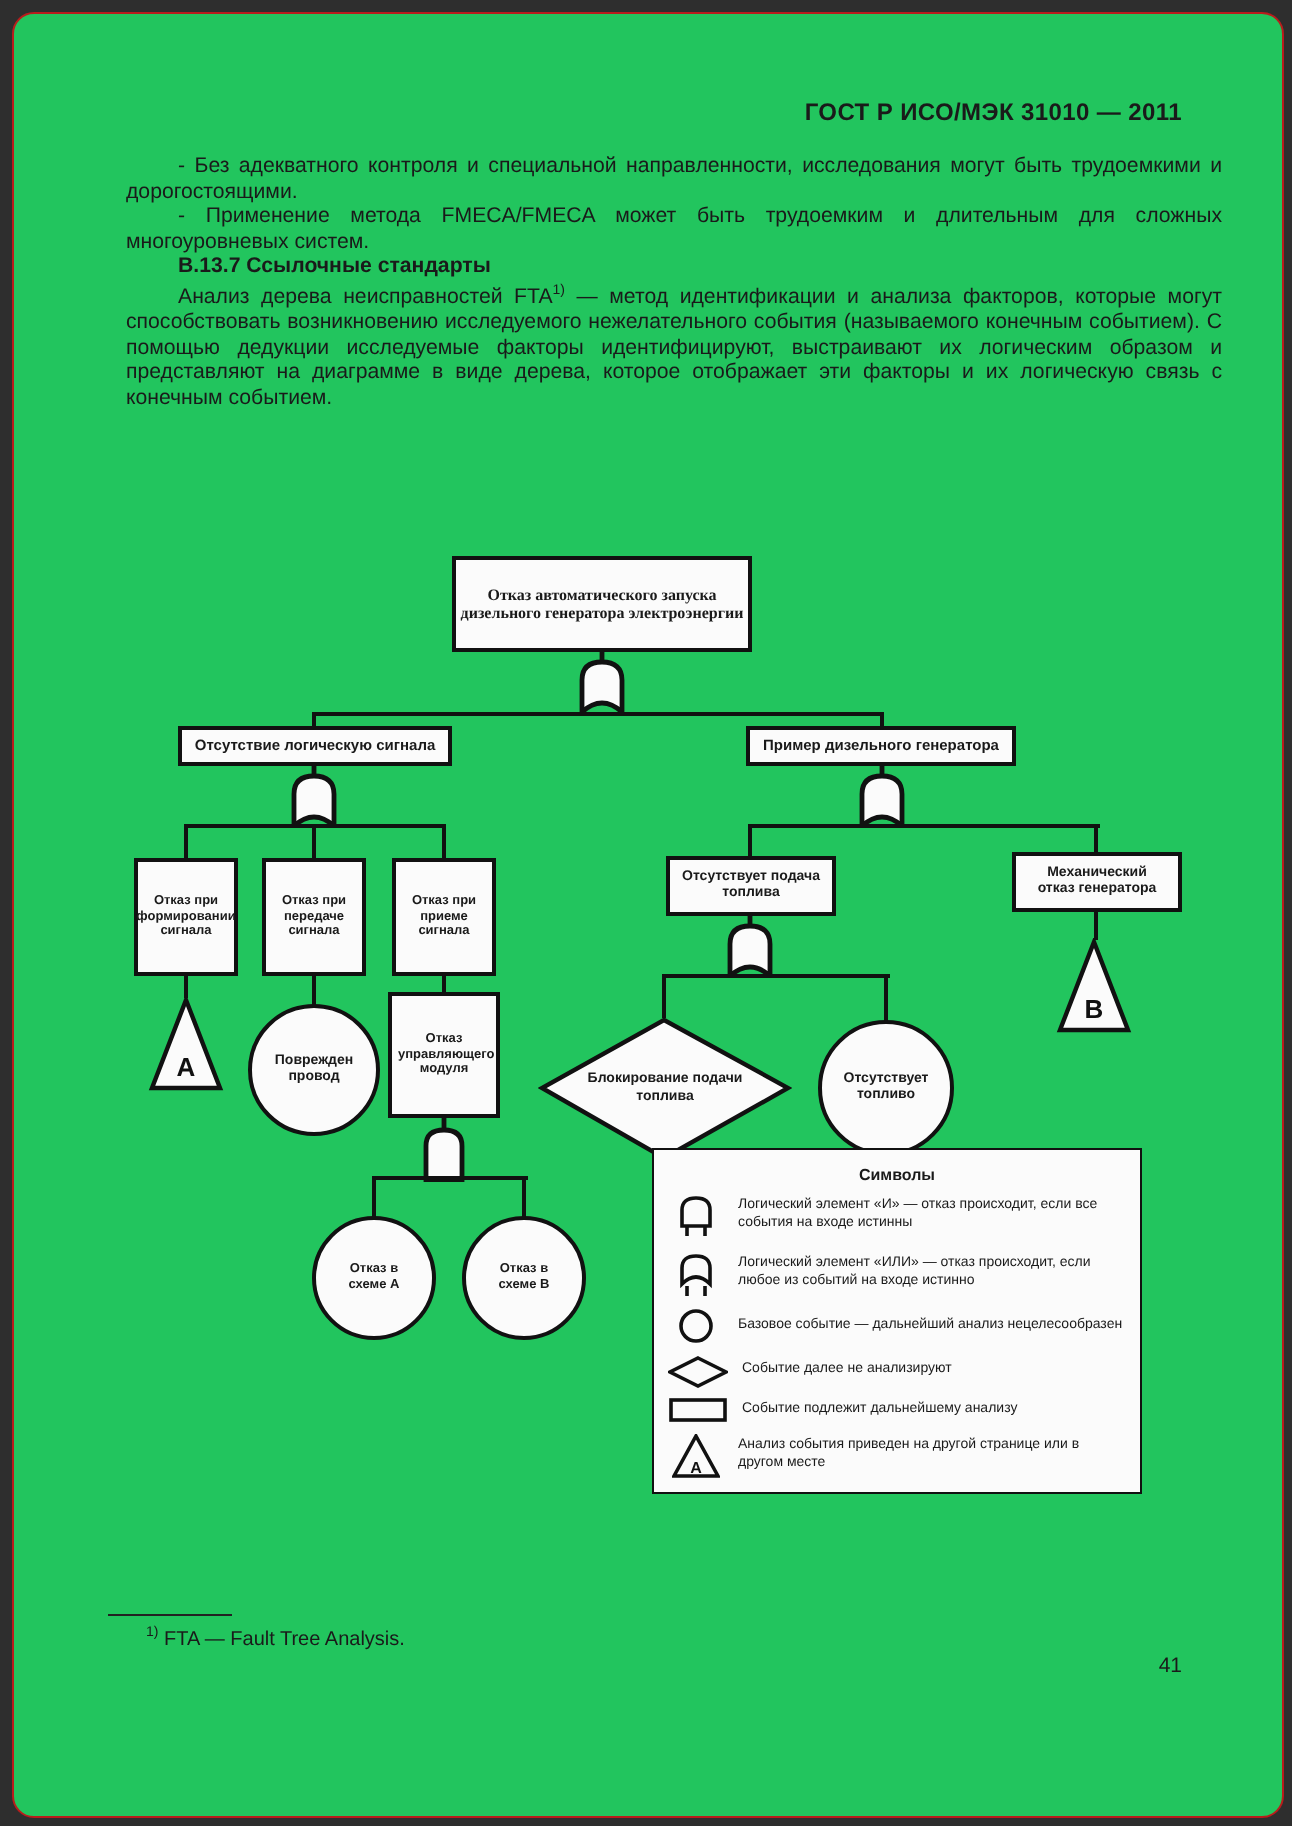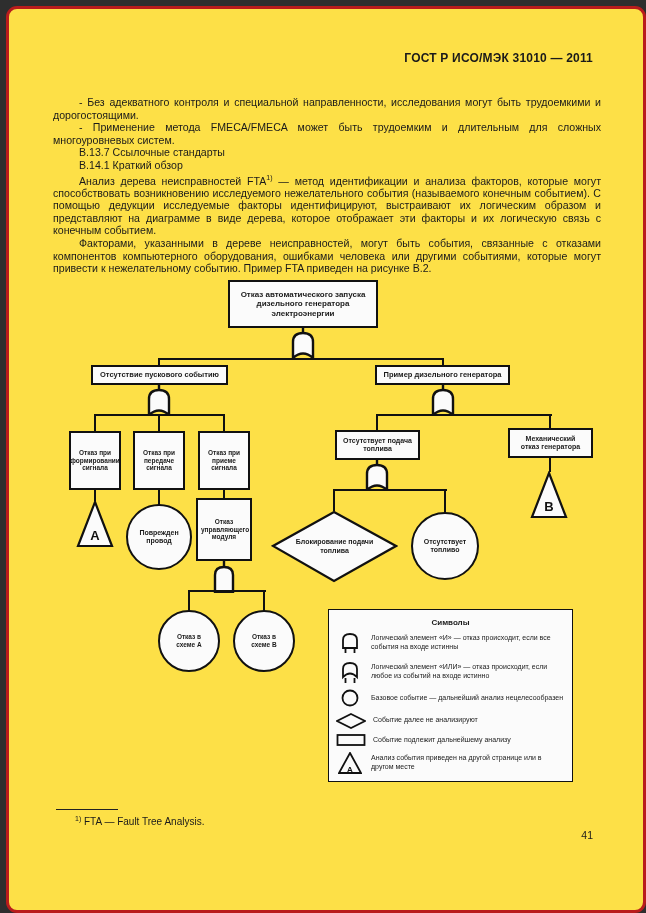--- a/index.html
+++ b/index.html
@@ -3,56 +3,56 @@
 <meta charset="utf-8">
 <style>
   html,body{margin:0;padding:0;}
   body{
     width:646px;height:913px;background:#2e2e2e;overflow:hidden;
     font-family:"Liberation Sans",sans-serif;color:#1a1a1a;
     position:relative;
   }
   .sheet{
     position:absolute;left:6px;top:6px;width:634px;height:901px;
-    background:#fde047;border-radius:11px;border:3px solid #b91c1c;
+    background:#22c55e;border-radius:11px;border:1px solid #b91c1c;
   }
   
   .doc-header{position:absolute;top:42px;right:50px;font-size:12px;font-weight:bold;letter-spacing:.2px;}
   .page-number{position:absolute;top:820px;right:50px;font-size:10.5px;}
   .caption{position:absolute;top:783px;left:0;width:100%;text-align:center;font-size:10px;}
   .fn-rule{position:absolute;left:47px;top:800px;width:62px;height:1px;background:#222;}
   .footnote{position:absolute;left:66px;top:806px;font-size:10px;}
   .footnote sup,.para sup{font-size:7px;}
   
-  .textblock{position:absolute;left:44px;top:70px;width:548px;font-size:10.6px;line-height:12.6px;text-align:justify;margin-top:17px;}
+  .textblock{position:absolute;left:56px;top:70px;width:548px;font-size:10.6px;line-height:12.6px;text-align:justify;}
   .textblock p{margin:0;text-indent:26px;}
-  .bold{font-weight:normal;}
+  .bold{font-weight:bold;}
   
   .hline,.vline{position:absolute;background:#111;}
   .hline{height:2px;}
   .vline{width:2px;}
   .nbox{
     position:absolute;border:2px solid #111;background:#fbfbfb;
     display:flex;align-items:center;justify-content:center;
     text-align:center;font-weight:bold;line-height:1.18;padding:1px;
     box-sizing:border-box;
   }
   .circle{border-radius:50%;}
-  .fs8{font-size:8px;} .fs75{font-size:7.5px;} .fs7{font-size:7px;} .fs65{font-size:6.5px;}
+  .fs8{font-size:8px;font-family:Liberation Serif, serif;} .fs75{font-size:7.5px;} .fs7{font-size:7px;} .fs65{font-size:6.5px;}
   .gate{position:absolute;}
   .tri{position:absolute;}
   .diamond{position:absolute;}
   .diamond-label{
     position:absolute;inset:0;display:flex;align-items:center;justify-content:center;
     text-align:center;font-size:7px;font-weight:bold;line-height:1.2;
   }
   .diamond-label span{width:82px;}
   
   .legend{
-    position:absolute;left:319px;top:600px;width:245px;height:173px;
+    position:absolute;left:319px;top:567px;width:245px;height:173px;
     border:1.6px solid #111;box-sizing:border-box;background:#fbfbfb;
     display:flex;flex-direction:column;justify-content:space-evenly;
     padding:3px 7px;
   }
   .legend-title{text-align:center;font-size:8px;font-weight:bold;}
   .legend-row{display:flex;align-items:center;gap:7px;}
   .legend-icon{flex:0 0 28px;display:flex;justify-content:center;align-items:center;}
   .legend-text{font-size:7px;line-height:8.6px;}
   svg{display:block;}
 </style>
@@ -60,39 +60,37 @@
 <body>
 
 <div class="sheet">
 
   <div class="doc-header">ГОСТ Р ИСО/МЭК 31010 — 2011</div>
 
   <div class="textblock">
     <p>- Без адекватного контроля и специальной направленности, исследования могут быть трудоемкими и дорогостоящими.</p>
     <p>- Применение метода FMECA/FMECA может быть трудоемким и длительным для сложных многоуровневых систем.</p>
     <p class="bold">В.13.7 Ссылочные стандарты</p>
-    <p class="bold">В.14.1 Краткий обзор</p>
     <p class="para"><span>Анализ дерева неисправностей FTA</span><sup>1)</sup><span> — метод идентификации и анализа факторов, которые могут способствовать возникновению исследуемого нежелательного события (называемого конечным событием). С помощью дедукции исследуемые факторы идентифицируют, выстраивают их логическим образом и представляют на диаграмме в виде дерева, которое отображает эти факторы и их логическую связь с конечным событием.</span></p>
-    <p>Факторами, указанными в дереве неисправностей, могут быть события, связанные с отказами компонентов компьютерного оборудования, ошибками человека или другими событиями, которые могут привести к нежелательному событию. Пример FTA приведен на рисунке В.2.</p>
   </div>
 
   <div>
 
     <div class="nbox fs8" style="left:219px;top:271px;width:150px;height:48px;">Отказ автоматического запуска дизельного генератора электроэнергии</div>
 
     <svg class="gate" style="left:281px;top:318px;" width="26" height="32" viewBox="0 0 26 32">
       <path d="M13,0 L13,7" stroke="#111" stroke-width="2.4" fill="none"></path>
       <path d="M3,31 Q13,22 23,31 L23,15 Q23,6 13,6 Q3,6 3,15 Z" fill="#fbfbfb" stroke="#111" stroke-width="2.4"></path>
     </svg>
 
     <div class="hline" style="left:150px;top:349px;width:285px;"></div>
     <div class="vline" style="left:149px;top:349px;height:8px;"></div>
     <div class="vline" style="left:433px;top:349px;height:8px;"></div>
 
-    <div class="nbox fs75" style="left:82px;top:356px;width:137px;height:20px;">Отсутствие пускового событию</div>
+    <div class="nbox fs75" style="left:82px;top:356px;width:137px;height:20px;">Отсутствие логическую сигнала</div>
     <div class="nbox fs75" style="left:366px;top:356px;width:135px;height:20px;">Пример дизельного генератора</div>
 
     <svg class="gate" style="left:137px;top:375px;" width="26" height="32" viewBox="0 0 26 32">
       <path d="M13,0 L13,7" stroke="#111" stroke-width="2.4" fill="none"></path>
       <path d="M3,31 Q13,22 23,31 L23,15 Q23,6 13,6 Q3,6 3,15 Z" fill="#fbfbfb" stroke="#111" stroke-width="2.4"></path>
     </svg>
 
     <svg class="gate" style="left:421px;top:375px;" width="26" height="32" viewBox="0 0 26 32">
       <path d="M13,0 L13,7" stroke="#111" stroke-width="2.4" fill="none"></path>
       <path d="M3,31 Q13,22 23,31 L23,15 Q23,6 13,6 Q3,6 3,15 Z" fill="#fbfbfb" stroke="#111" stroke-width="2.4"></path>

